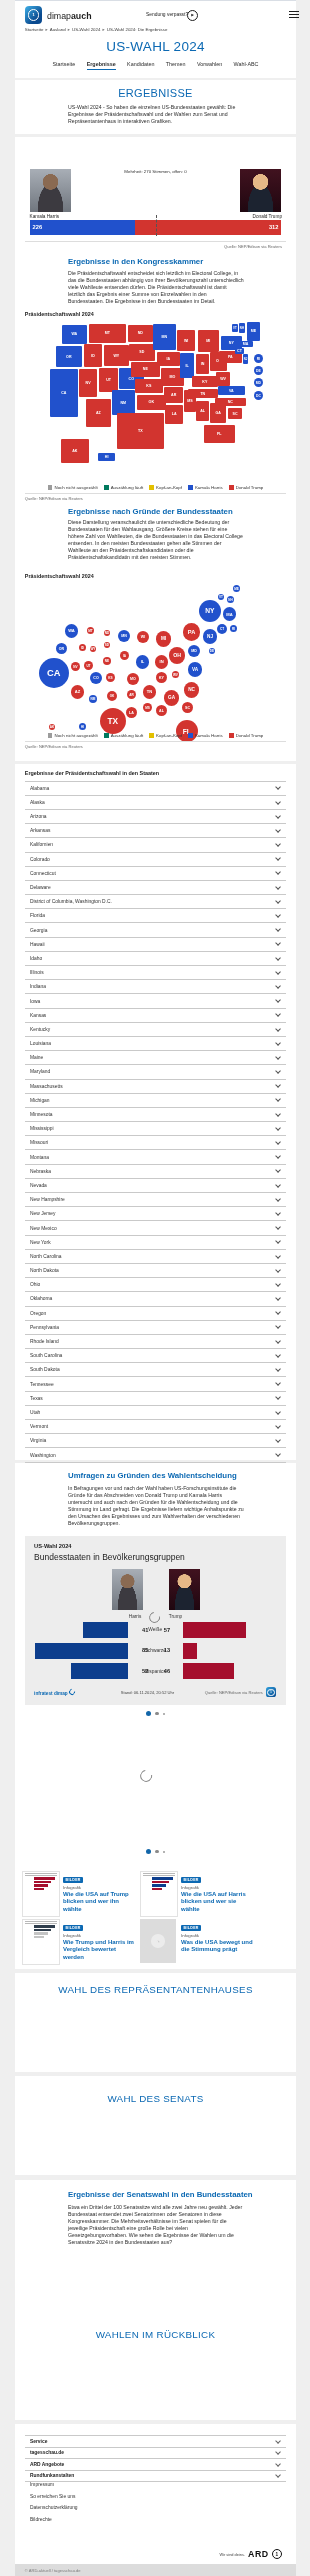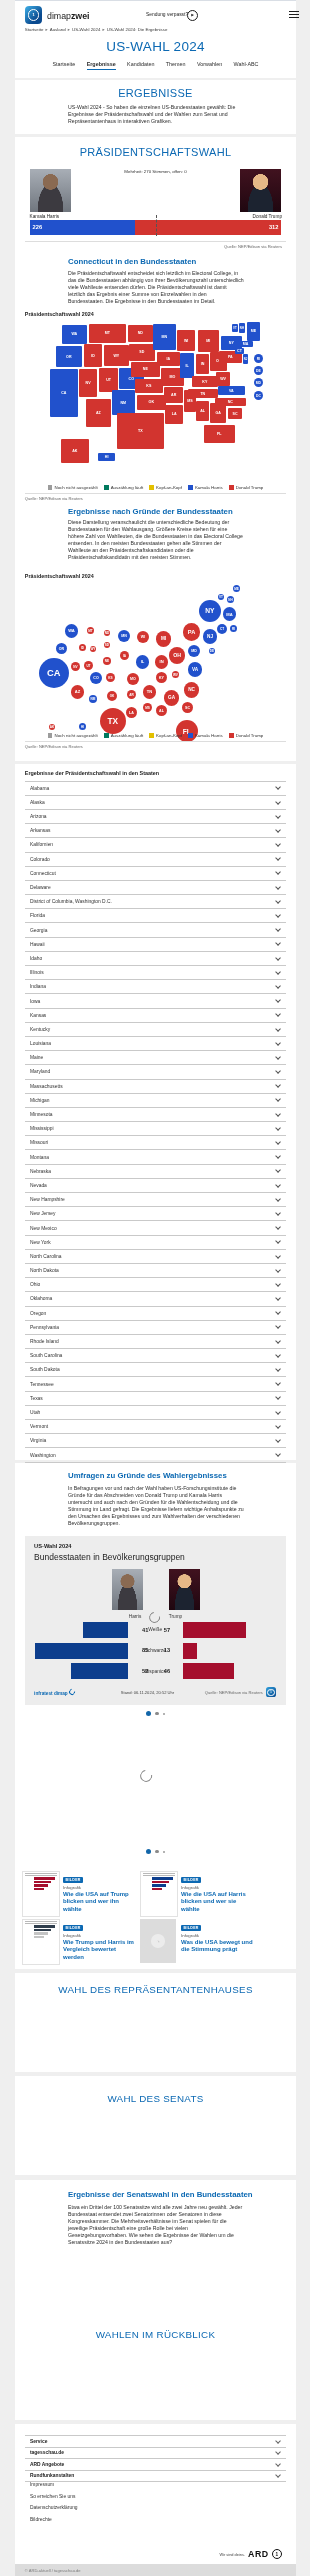--- a/index.html
+++ b/index.html
@@ -85,21 +85,21 @@
 </style>
 </head>
 <body>
 
 <div class="page">
 
   <div class="card" id="card-header">
     <div class="abs logo">
         <div class="logo-ring">1</div>
       </div>
-    <div class="abs brand"><span>dimap</span><b>zwei</b></div>
+    <div class="abs brand"><span>dimap</span><b>auch</b></div>
     <div class="abs sendung">Sendung verpasst?</div>
     <div class="abs play">▶</div>
     <div class="abs burger">
         <div></div>
         <div></div>
         <div></div>
       </div>
     <div class="abs breadcrumb" id="breadcrumb"><span>Startseite</span><span class="sep">▸</span><span>Ausland</span><span class="sep">▸</span><span>US-Wahl 2024</span><span class="sep">▸</span><span>US-Wahl 2024: Die Ergebnisse</span></div>
     <div class="abs big-heading page-title">US-WAHL 2024</div>
     <div class="abs tabs" id="tabs">
@@ -111,39 +111,38 @@
         <span class="tab">Wahl-ABC</span>
       </div>
   </div>
 
   <div class="card" id="card-intro">
     <div class="abs big-heading" style="top:7.3px;font-size:11px;">ERGEBNISSE</div>
     <div class="abs body-text" style="left:53px;top:24px;width:174px;">US-Wahl 2024 - So haben die einzelnen US-Bundesstaaten gewählt: Die Ergebnisse der Präsidentschaftswahl und der Wahlen zum Senat und Repräsentantenhaus in interaktiven Grafiken.</div>
   </div>
 
   <div class="card" id="card-president">
-    <div class="abs big-heading" style="top:9.3px;font-size:11px;">PRÄSIDENTSCHAFTSWAHL</div>
     <div class="abs" style="top:32px;width:100%;text-align:center;font-size:4.4px;color:#333;">Mehrheit: 270 Stimmen, offen: 0</div>
     <div class="abs photo photo-harris" style="left:14.5px;top:32px;"></div>
     <div class="abs photo photo-trump" style="left:225px;top:32px;"></div>
     <div class="abs cand-name" style="left:14.5px;top:77px;">Kamala Harris</div>
     <div class="abs cand-name" style="right:14px;top:77px;">Donald Trump</div>
     <div class="abs race-bar">
       <div class="race-seg" id="race-harris" style="width: 42.0074%; background: rgb(33, 81, 204);">
           <span style="margin-left:3.1px;">226</span>
         </div>
       <div class="race-seg" id="race-trump" style="justify-content: flex-end; width: 57.9926%; background: rgb(210, 52, 47);">
           <span style="margin-right:3.1px;">312</span>
         </div>
     </div>
     <div class="abs marker" id="majority-marker" style="left: 141px;"></div>
     <div class="abs divider" style="left:9.8px;top:104px;width:261px;"></div>
     <div class="abs quelle" style="right:14px;top:107px;">Quelle: NEP/Edison via Reuters</div>
 
-    <div class="abs sub-heading" style="left:53px;top:120px;">Connecticut in den Bundesstaaten</div>
+    <div class="abs sub-heading" style="left:53px;top:120px;">Ergebnisse in den Kongresskammer</div>
     <div class="abs body-text" style="left:53px;top:133px;width:176px;">Die Präsidentschaftswahl entscheidet sich letztlich im Electoral College, in das die Bundesstaaten abhängig von ihrer Bevölkerungszahl unterschiedlich viele Wahlleute entsenden dürfen. Die Präsidentschaftswahl ist damit letztlich das Ergebnis einer Summe von Einzelwahlen in den Bundesstaaten. Die Ergebnisse in den Bundesstaaten im Detail.</div>
     <div class="abs small-label" style="left:9.8px;top:174px;">Präsidentschaftswahl 2024</div>
     <div class="abs" id="geo-map" style="left:9.8px;top:185px;width:261px;height:159px;">
         <div class="tile" style="left: 37px; top: 3.1px; width: 25px; height: 18.6px; background: rgb(33, 81, 204); font-size: 3.6px;">WA</div>
         <div class="tile" style="left: 31px; top: 24px; width: 26px; height: 21px; background: rgb(33, 81, 204); font-size: 3.6px;">OR</div>
         <div class="tile" style="left: 25px; top: 47px; width: 28px; height: 48px; background: rgb(33, 81, 204); font-size: 3.6px;">CA</div>
         <div class="tile" style="left: 54px; top: 47px; width: 18.6px; height: 28px; background: rgb(210, 52, 47); font-size: 3.6px;">NV</div>
         <div class="tile" style="left: 59px; top: 22px; width: 18.6px; height: 23px; background: rgb(210, 52, 47); font-size: 3.6px;">ID</div>
         <div class="tile" style="left: 64px; top: 2.1px; width: 37px; height: 18.6px; background: rgb(210, 52, 47); font-size: 3.6px;">MT</div>
         <div class="tile" style="left: 79px; top: 23px; width: 25px; height: 21px; background: rgb(210, 52, 47); font-size: 3.6px;">WY</div>
@@ -472,21 +471,21 @@
           <span class="chev"></span>
         </div>
         <div class="acc-row">
           <span>Wyoming</span>
           <span class="chev"></span>
         </div>
       </div>
   </div>
 
   <div class="card" id="card-umfragen">
-    <div class="abs sub-heading" style="left:53px;top:8.3px;">Umfragen zu Gründe des Wahlergebnisses</div>
+    <div class="abs sub-heading" style="left:53px;top:8.3px;">Umfragen zu Gründen des Wahlentscheidung</div>
     <div class="abs body-text" style="left:53px;top:22px;width:176px;">In Befragungen vor und nach der Wahl haben US-Forschungsinstitute die Gründe für das Abschneiden von Donald Trump und Kamala Harris untersucht und auch nach den Gründen für die Wahlentscheidung und die Stimmung im Land gefragt. Die Ergebnisse liefern wichtige Anhaltspunkte zu den Ursachen des Ergebnisses und zum Wahlverhalten der verschiedenen Bevölkerungsgruppen.</div>
 
     <div class="abs chart-card">
       <div class="abs chart-kicker">US-Wahl 2024</div>
       <div class="abs chart-title">Bundesstaaten in Bevölkerungsgruppen</div>
       <div class="abs cphoto photo-harris" style="left:87px;top:33px;"></div>
       <div class="abs cphoto photo-trump" style="left:144px;top:33px;"></div>
       <div class="abs chart-name" style="left:104px;top:78px;">Harris</div>
       <div class="abs chart-name" style="left:144px;top:78px;">Trump</div>
       <div class="abs spin" style="left:124px;top:76px;width:9.3px;height:9.3px;"></div>

